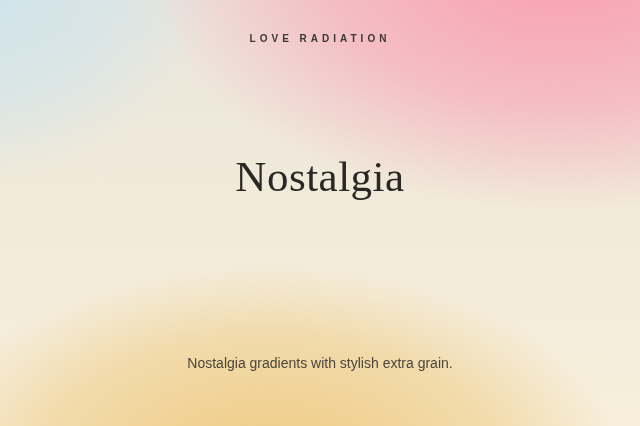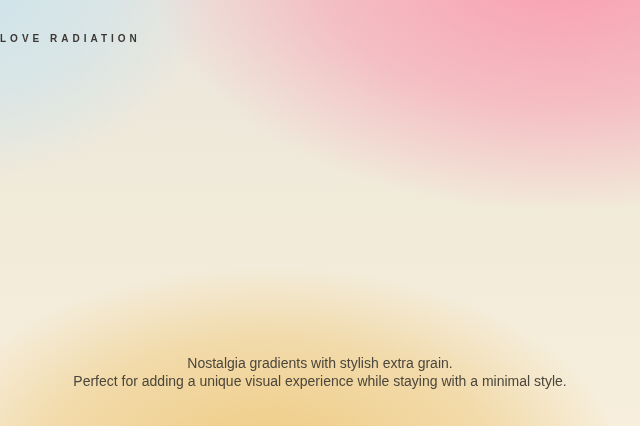--- a/index.html
+++ b/index.html
@@ -39,21 +39,21 @@
     opacity: 0.55;
     pointer-events: none;
     mix-blend-mode: overlay;
   }
 
   .eyebrow {
     position: absolute;
     top: 33px;
     left: 0;
     width: 100%;
-    text-align: left;
+    text-align: center;
     font-size: 10px;
     font-weight: 700;
     letter-spacing: 4px;
     color: #3c3733;
   }
 
   .title {
     position: absolute;
     top: 152px;
     left: 0;
@@ -92,20 +92,20 @@
           <feFuncA type="linear" slope="0.14"></feFuncA>
         </feComponentTransfer>
       </filter>
     </defs>
     <rect width="640" height="426" filter="url(#grainFilter)"></rect>
   </svg>
 
   <div class="eyebrow">LOVE RADIATION</div>
 
   <div class="title">
+    <div>Nostalgia</div>
   </div>
 
   <div class="subtitle">
     <div>Nostalgia gradients with stylish extra grain.</div>
-    <div>Perfect for adding a unique visual experience while staying with a minimal style.</div>
   </div>
 
 </div>
 
 </body></html>

